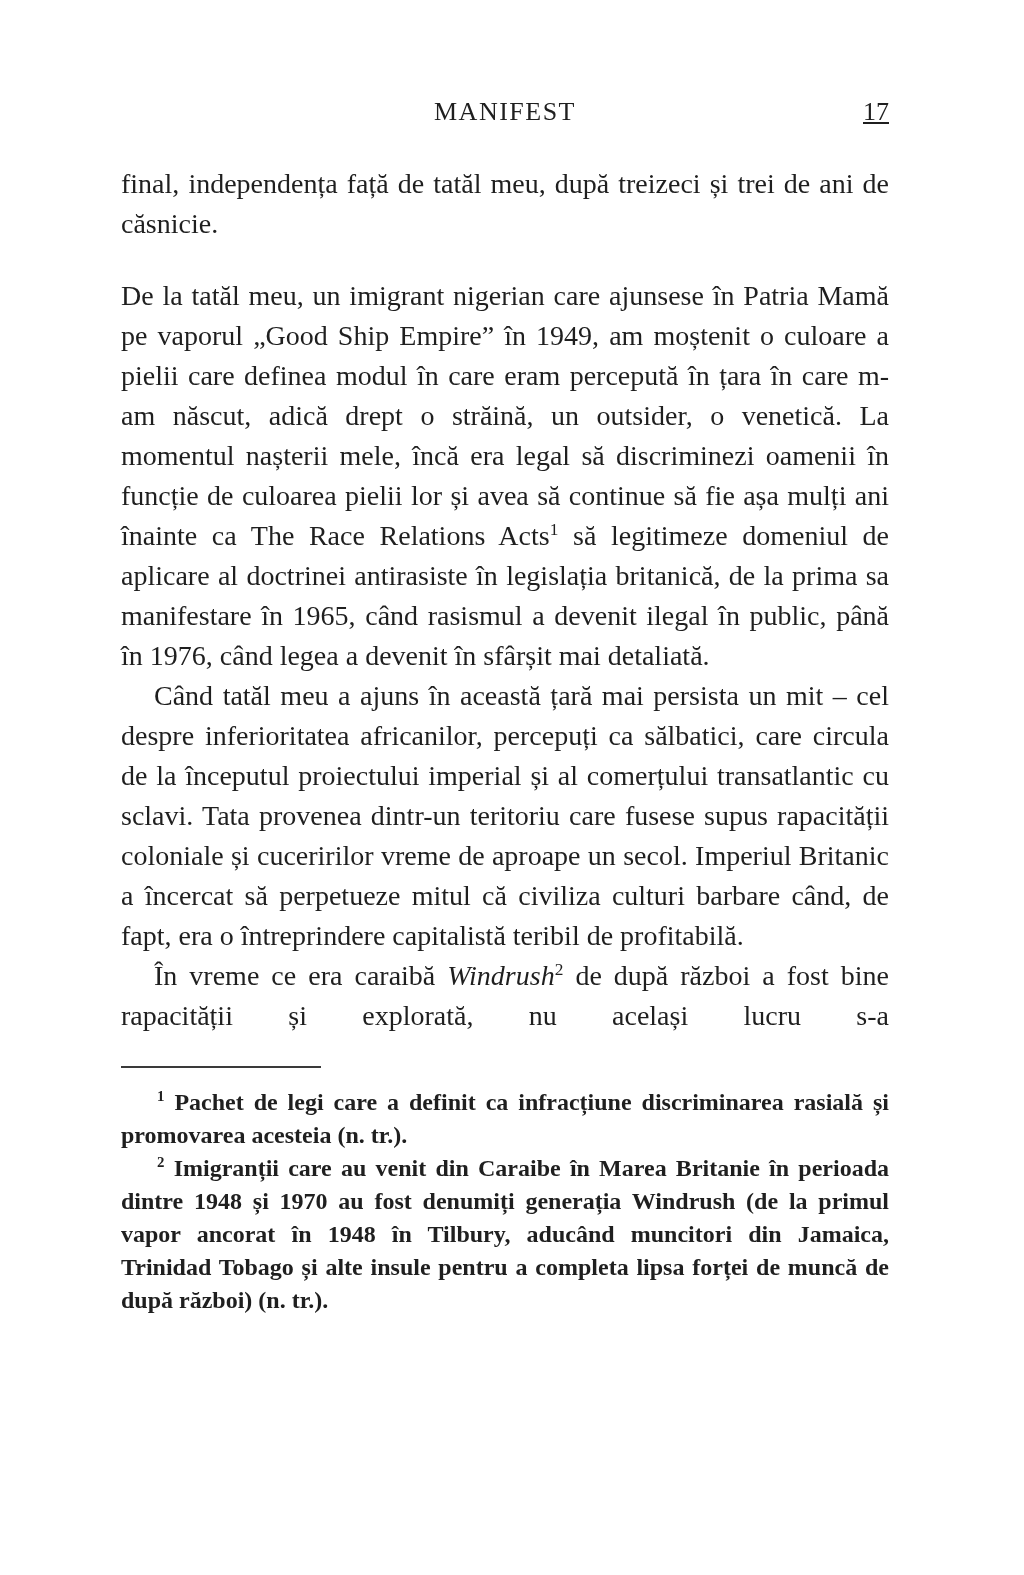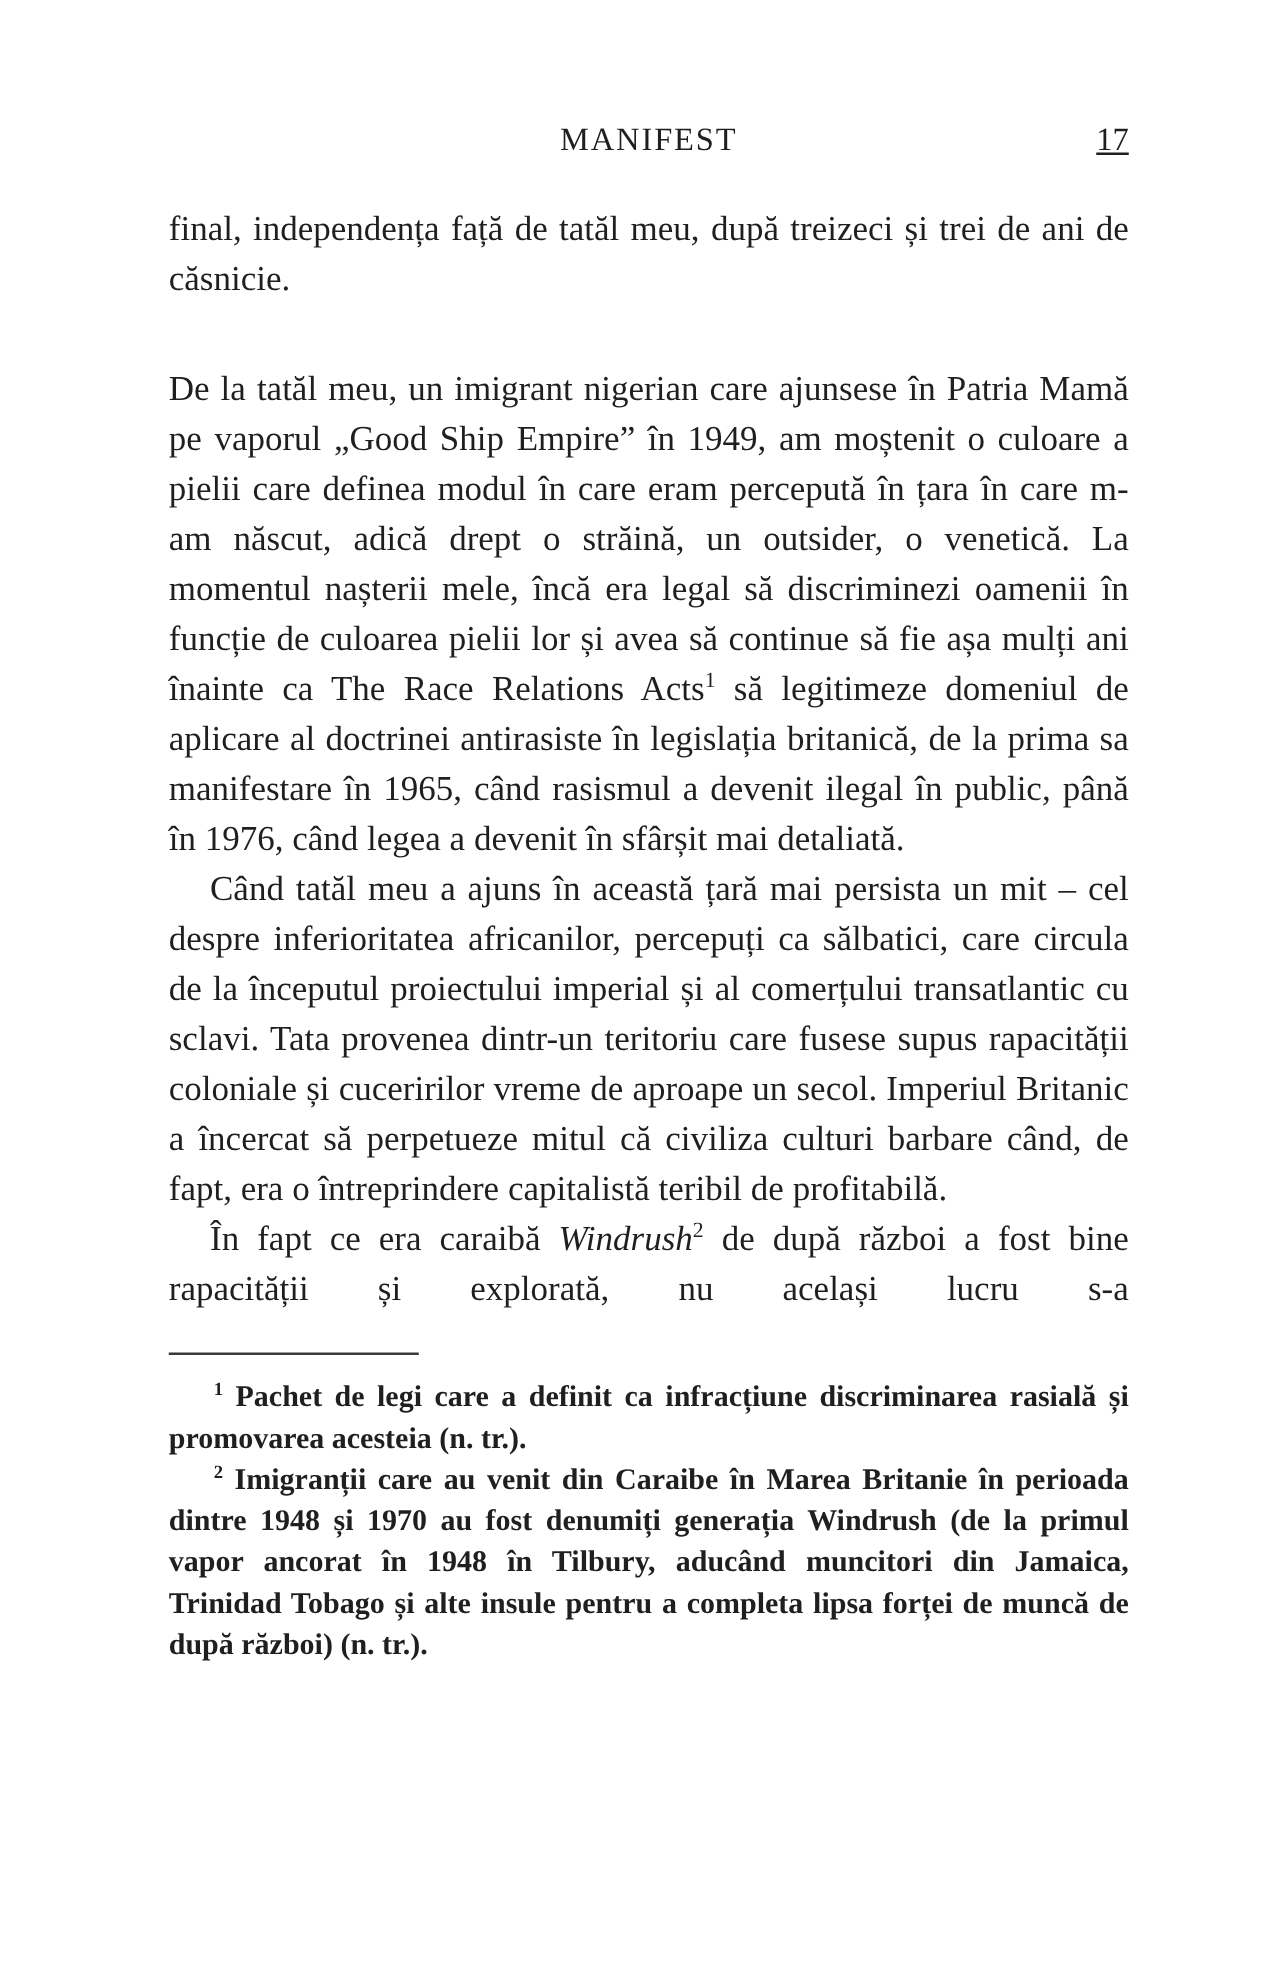--- a/index.html
+++ b/index.html
@@ -15,21 +15,21 @@
     position: relative;
     overflow: hidden;
   }
   .page {
     position: absolute;
     inset: 0;
     background: #ffffff;
   }
   .content {
     position: absolute;
-    left: 135px;
+    left: 121px;
     top: 94px;
     width: 768px;
   }
   .running-header {
     position: relative;
     height: 36px;
     font-size: 26px;
     line-height: 36px;
   }
   .running-title {
@@ -48,21 +48,21 @@
     line-height: 40px;
     text-align: justify;
   }
   .body-text p {
     margin: 0;
   }
   .body-text p.indent {
     text-indent: 33px;
   }
   .body-text p.gap-after {
-    margin-bottom: 48px;
+    margin-bottom: 32px;
   }
   .body-text p.justify-last {
     text-align-last: justify;
   }
   sup {
     font-size: 0.62em;
     line-height: 0;
     vertical-align: super;
     font-style: normal;
   }
@@ -94,21 +94,21 @@
 
     <div class="running-header">
       <div class="running-title">MANIFEST</div>
       <div class="page-number">17</div>
     </div>
 
     <div class="body-text">
         <p class="gap-after"><span>final, independența față de tatăl meu, după treizeci și trei de ani de căsnicie.</span></p>
         <p><span>De la tatăl meu, un imigrant nigerian care ajunsese în Patria Mamă pe vaporul „Good Ship Empire” în 1949, am moștenit o culoare a pielii care definea modul în care eram percepută în țara în care m-am născut, adică drept o străină, un outsider, o venetică. La momentul nașterii mele, încă era legal să discriminezi oamenii în funcție de culoarea pielii lor și avea să continue să fie așa mulți ani înainte ca The Race Relations Acts</span><sup>1</sup><span> să legitimeze domeniul de aplicare al doctrinei antirasiste în legislația britanică, de la prima sa manifestare în 1965, când rasismul a devenit ilegal în public, până în 1976, când legea a devenit în sfârșit mai detaliată.</span></p>
         <p class="indent"><span>Când tatăl meu a ajuns în această țară mai persista un mit – cel despre inferioritatea africanilor, percepuți ca sălbatici, care circula de la începutul proiectului imperial și al comerțului transatlantic cu sclavi. Tata provenea dintr-un teritoriu care fusese supus rapacității coloniale și cuceririlor vreme de aproape un secol. Imperiul Britanic a încercat să perpetueze mitul că civiliza culturi barbare când, de fapt, era o întreprindere capitalistă teribil de profitabilă.</span></p>
-        <p class="indent justify-last"><span>În fapt ce era caraibă </span><em>Windrush</em><sup>2</sup><span> de după război a fost bine rapacității și explorată, nu același lucru s-a</span></p>
+        <p class="indent justify-last"><span>În vreme ce era caraibă </span><em>Windrush</em><sup>2</sup><span> de după război a fost bine rapacității și explorată, nu același lucru s-a</span></p>
       </div>
 
     <div class="footnotes-sep" style="border-top-color: rgb(58, 58, 58);"></div>
 
     <div class="footnotes">
         <p><sup>1</sup><span> Pachet de legi care a definit ca infracțiune discriminarea rasială și promovarea acesteia (n. tr.).</span></p>
         <p><sup>2</sup><span> Imigranții care au venit din Caraibe în Marea Britanie în perioada dintre 1948 și 1970 au fost denumiți generația Windrush (de la primul vapor ancorat în 1948 în Tilbury, aducând muncitori din Jamaica, Trinidad Tobago și alte insule pentru a completa lipsa forței de muncă de după război) (n. tr.).</span></p>
       </div>
 
   </div>

